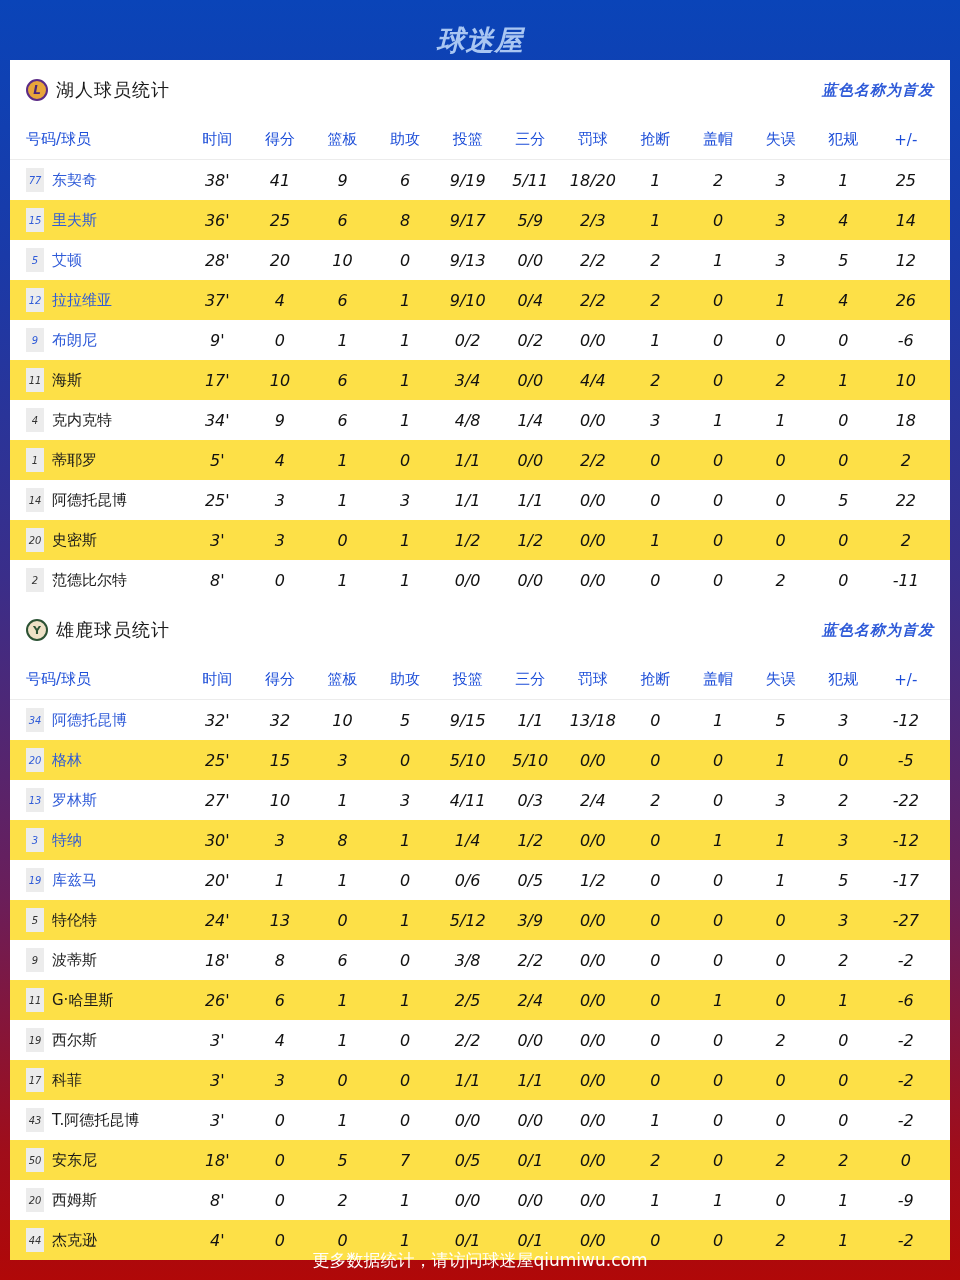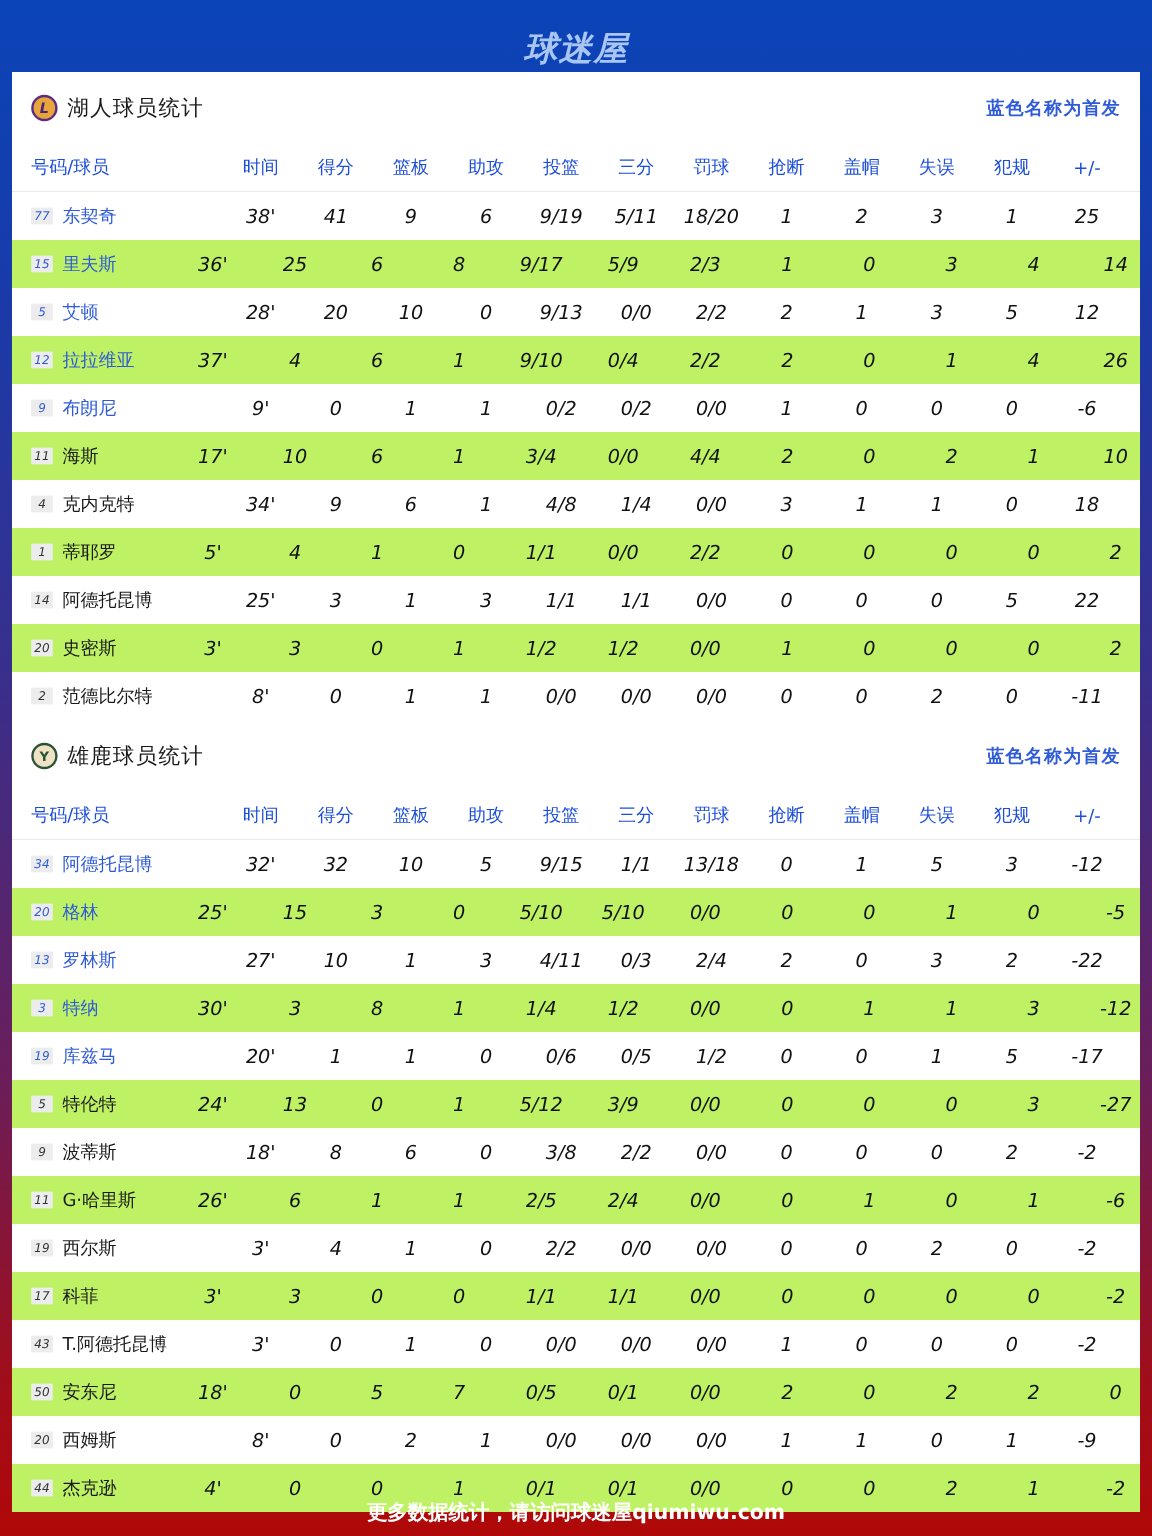--- a/index.html
+++ b/index.html
@@ -30,49 +30,49 @@
   }
   .team-title { display: flex; align-items: center; }
   .team-logo {
     width: 22px; height: 22px; border-radius: 50%;
     display: inline-flex; align-items: center; justify-content: center;
     margin-right: 8px; font-size: 12px; font-weight: bold;
   }
   .lakers-logo { background: #e8a53a; border: 2px solid #5b2b86; color: #4a237a; font-style: italic; }
   .bucks-logo { background: #eee1c6; border: 2px solid #2c5234; color: #2c5234; font-size: 11px; }
   .team-name { font-size: 18px; font-weight: normal; color: #1a1a1a; letter-spacing: 1px; }
-  .legend-note { font-size: 15px; color: #2f5bd8; font-weight: bold; letter-spacing: 1px; }
+  .legend-note { font-size: 15px; color: #2f5bd8; font-weight: bold; letter-spacing: 1px; font-style: italic; }
 
   .row {
     height: 40px; display: flex; align-items: center;
   }
   .row.head { border-bottom: 1px solid #ececec; }
   .row.head .cell, .row.head .player-cell { color: #1d4ed8; font-size: 15px; }
-  .row.alt { background: #bef264; gap: 28px; }
+  .row.alt { background: #fde047; }
   .player-cell {
     width: 176px; padding-left: 16px;
     display: flex; align-items: center;
     font-size: 15px; color: #1a1a1a;
   }
   .num-badge {
-    width: 18px; height: 14px; background: #ececec;
+    width: 18px; height: 24px; background: #ececec;
     display: inline-flex; align-items: center; justify-content: center;
     font-size: 10px; color: #333; margin-right: 8px; font-style: italic;
   }
   .starter .num-badge { color: #2f5bd8; }
   .starter .pname { color: #2f5bd8; }
   .cell {
     width: 62.6px; text-align: center;
     font-size: 16px; color: #111; font-style: italic;
   }
   .row.head .cell { font-style: normal; }
   .footer {
     position: absolute; left: 0; top: 1240px; width: 960px; height: 40px;
     display: flex; align-items: center; justify-content: center;
-    color: #ffffff; font-size: 17px; font-weight: bold;
+    color: #ffffff; font-size: 17px; font-weight: normal;
   }
 </style>
 </head>
 <body>
 
 <div class="topbar">
   <span class="logo">球迷屋</span>
 </div>
 
 <div class="card" id="card">

